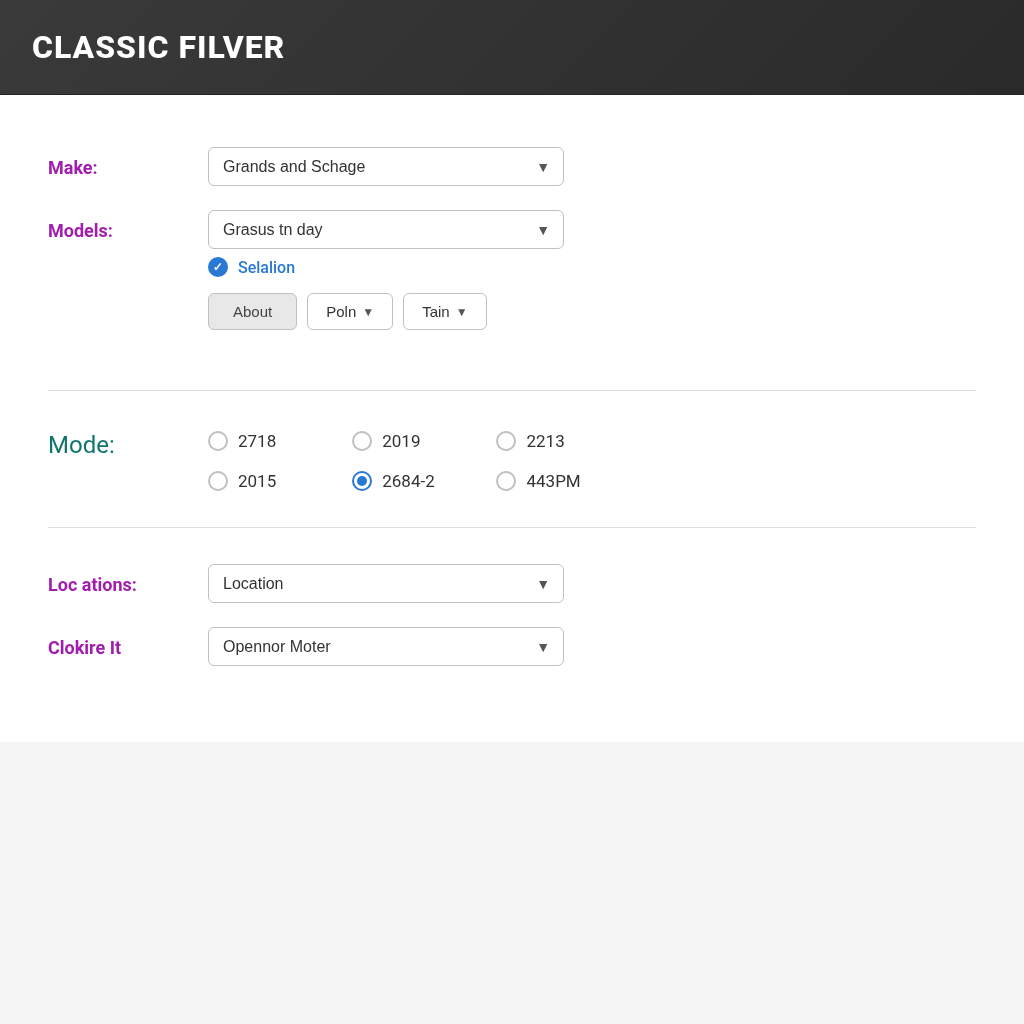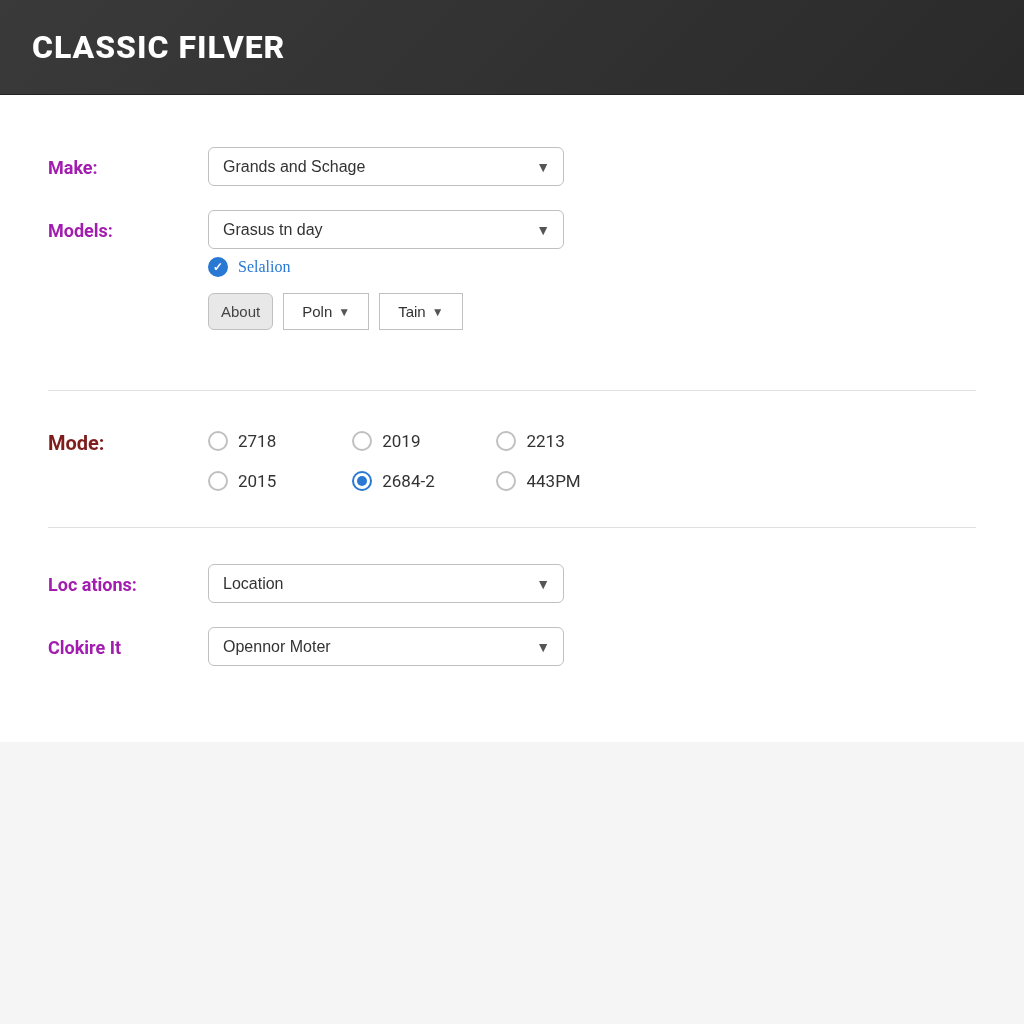--- a/index.html
+++ b/index.html
@@ -83,21 +83,20 @@
       pointer-events: none;
       color: #555;
       font-size: 14px;
     }
 
     .checkbox-row {
       display: flex;
       align-items: center;
       margin-bottom: 16px;
       margin-top: 8px;
-      font-family: Liberation Serif, serif;
     }
 
     .checkbox-custom {
       width: 20px;
       height: 20px;
       border-radius: 50%;
       background: #2979d4;
       border: 2px solid #2979d4;
       display: flex;
       align-items: center;
@@ -119,33 +118,33 @@
       font-weight: 500;
     }
 
     .button-group {
       display: flex;
       gap: 10px;
       margin-top: 8px;
     }
 
     .btn-about {
-      padding: 9px 12px;
+      padding: 9px 24px;
       border: 1.5px solid #c0c0c0;
       border-radius: 6px;
       background: #e8e8e8;
       font-size: 15px;
       color: #444;
       cursor: pointer;
     }
 
     .btn-dropdown {
       padding: 9px 18px;
       border: 1.5px solid #c0c0c0;
-      border-radius: 0;
+      border-radius: 6px;
       background: #fff;
       font-size: 15px;
       color: #333;
       cursor: pointer;
       display: flex;
       align-items: center;
       gap: 6px;
     }
 
     .btn-dropdown-arrow {
@@ -201,23 +200,23 @@
       font-size: 17px;
       color: #333;
     }
 
     .mode-row {
       display: flex;
       align-items: flex-start;
     }
 
     .mode-label {
-      font-size: 20px;
-      font-weight: 700;
-      color: #7f1d1d;
+      font-size: 24px;
+      font-weight: 400;
+      color: #0f766e;
       width: 160px;
       min-width: 160px;
       padding-top: 4px;
     }
   </style>
 </head>
 <body>
 
 <div>
 

